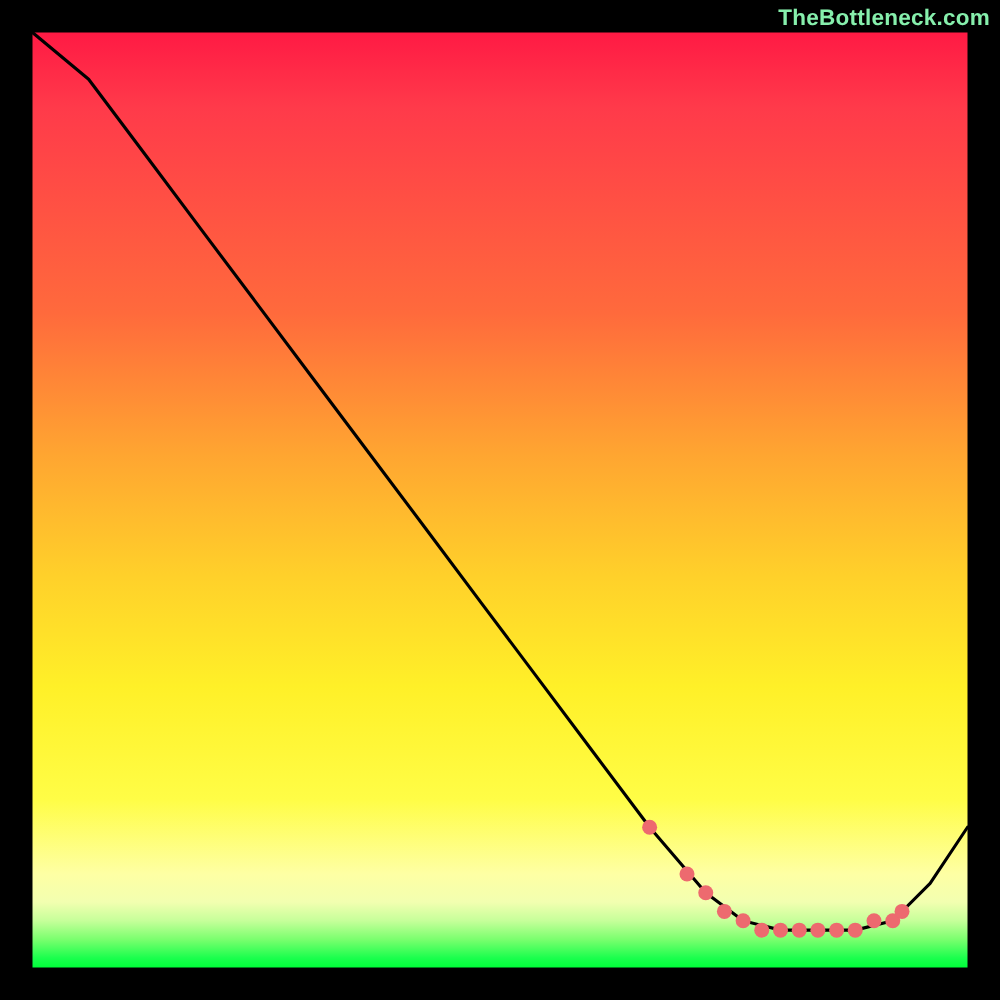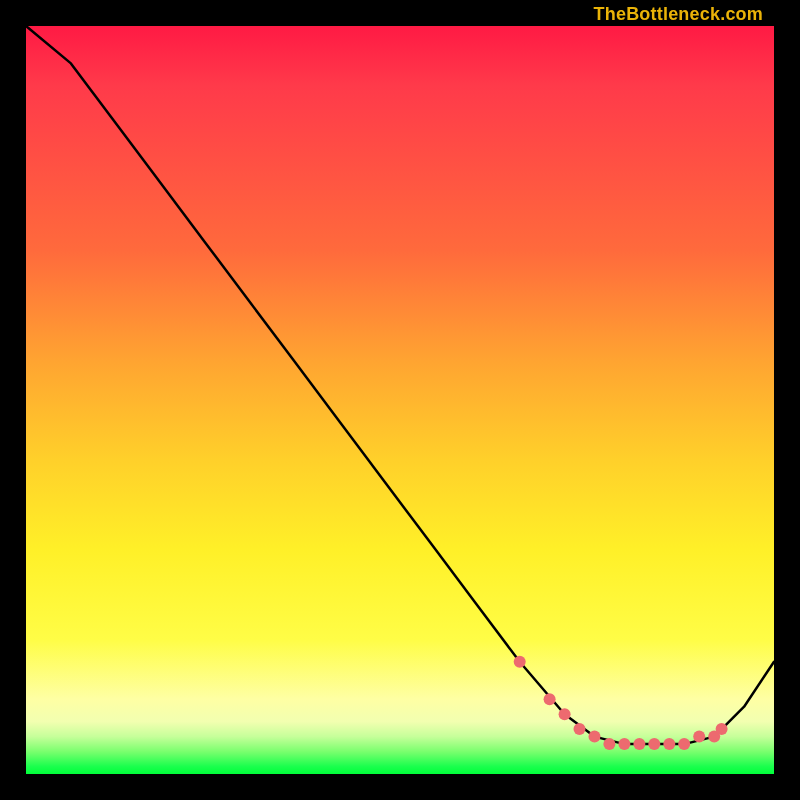--- a/index.html
+++ b/index.html
@@ -35,23 +35,23 @@
       #f2ffb0 93%,
       #c6ff9a 95%,
       #7aff6e 97%,
       #1aff4d 99%,
       #00ff3a 100%
     );
   }
   .attrib {
     position: absolute;
     top: 4px;
-    right: 37px;
+    right: 8px;
     font: 600 18px Arial, Helvetica, sans-serif;
-    color: #eab308;
+    color: #86efac;
     letter-spacing: 0.2px;
   }
   svg.layer {
     position: absolute;
     left: 0;
     top: 0;
     width: 748px;
     height: 748px;
     overflow: visible;
   }

